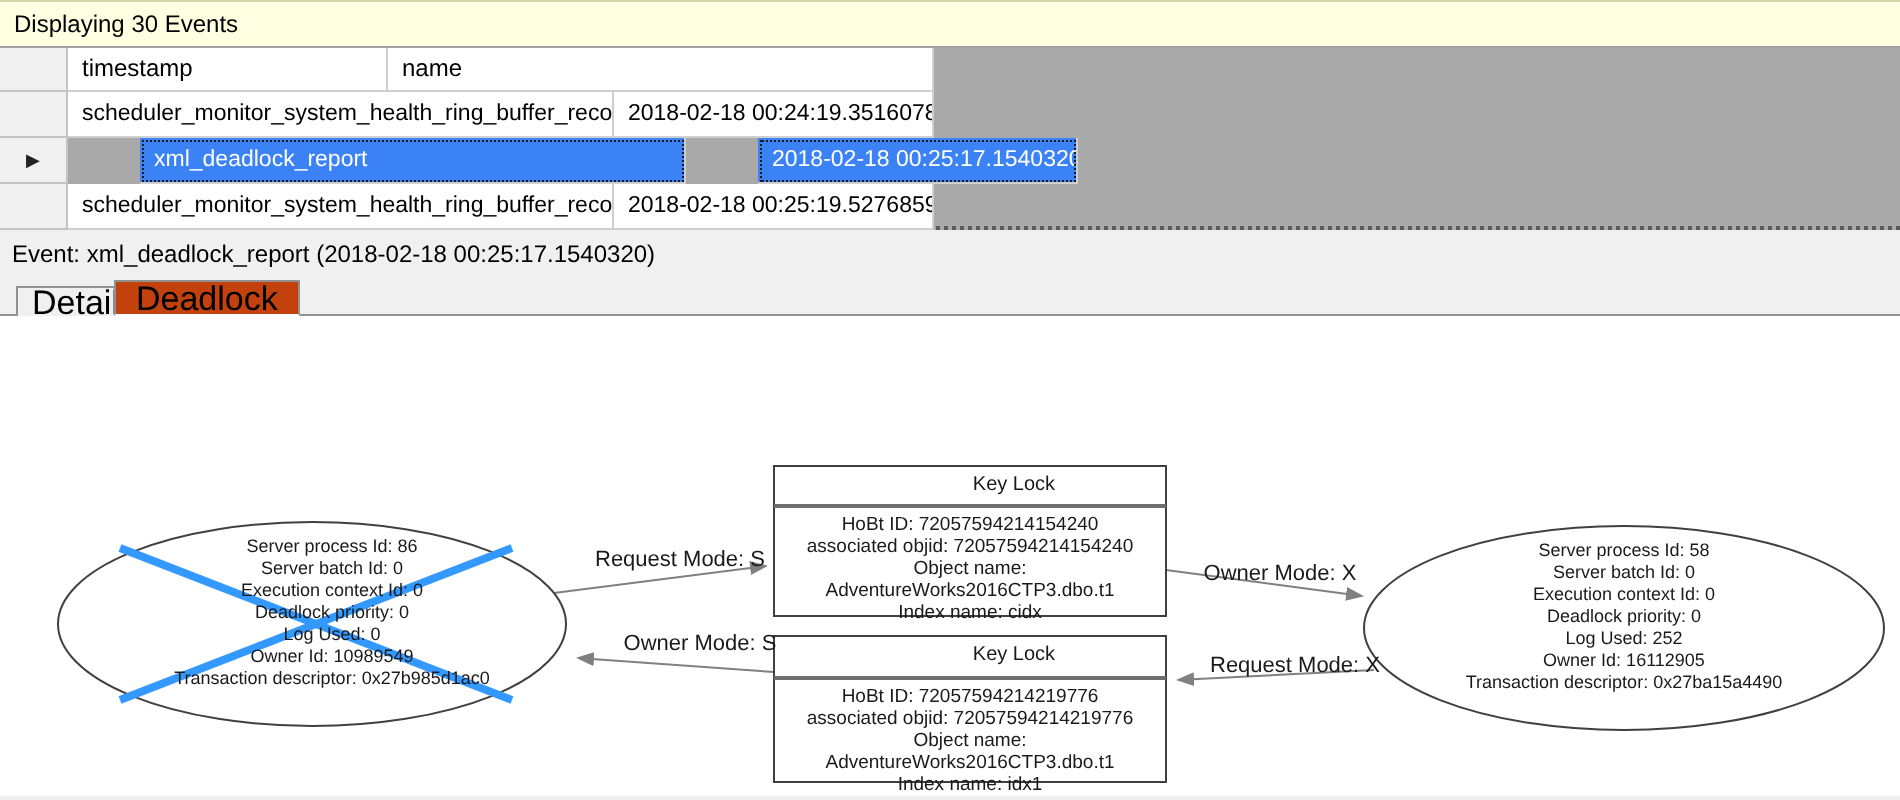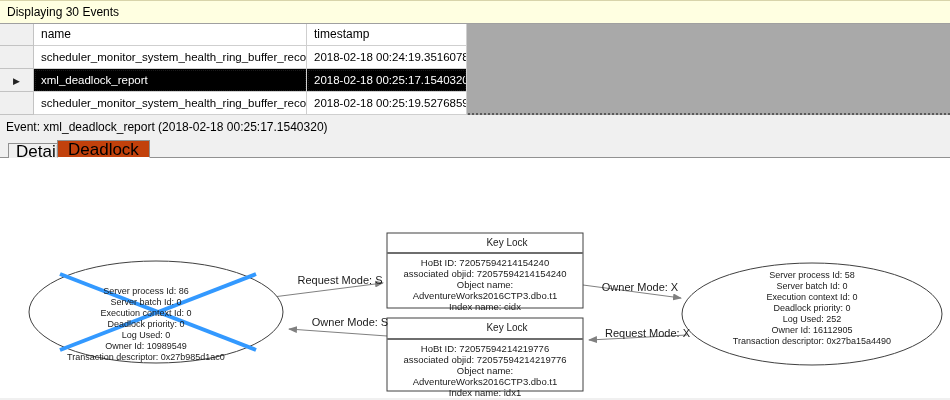--- a/index.html
+++ b/index.html
@@ -47,22 +47,22 @@
     padding:0;
     text-align:center;
   }
   .col-name { width:273px; min-width:273px; }
   .col-ts   { width:160px; min-width:160px; }
   .filler   { flex:1; background:transparent; border:none; }
   .header-row .cell { height:22px; line-height:21px; font-size:12px; }
   .data-row .cell { height:23px; line-height:22px; }
   .data-row.selected .col-name,
   .data-row.selected .col-ts {
-    background:#000000; color:#fff;
-    outline:1px dotted #1a1a1a; outline-offset:-2px;
+    background:#3b82f6; color:#fff;
+    outline:1px dotted #1a1a1a; outline-offset:-2px;margin-left:36px;
   }
   .row-indicator { font-size:9px; color:#222; line-height:23px; }
 
   
   .event-bar {
     height:25px; font-size:12px; line-height:24px; padding-left:6px;
     background:#F0F0F0;
   }
   .tabstrip { position:relative; height:18px; background:#F0F0F0; }
   .tabline { position:absolute; left:0; right:0; bottom:0; height:0; border-bottom:1px solid #919191; }
@@ -95,22 +95,22 @@
   .edge-label { font-size:11px; color:#1a1a1a; }
 </style>
 </head>
 <body>
 
 <div class="info-bar">Displaying 30 Events</div>
 
 <div class="grid">
   <div class="grid-row header-row">
     <div class="cell rowhead"></div>
+    <div class="cell col-ts">timestamp</div>
     <div class="cell col-name">name</div>
-    <div class="cell col-ts">timestamp</div>
     <div class="cell filler"></div>
   </div>
 
   <div class="grid-row data-row">
     <div class="cell rowhead"></div>
     <div class="cell col-name">scheduler_monitor_system_health_ring_buffer_recorded</div>
     <div class="cell col-ts">2018-02-18 00:24:19.3516078</div>
     <div class="cell filler"></div>
   </div>
 
@@ -167,21 +167,21 @@
       <rect x="387" y="75" width="196" height="75" fill="#fff" stroke="#404040" stroke-width="1"></rect>
       <line x1="387" y1="95" x2="583" y2="95" stroke="#6e6e6e" stroke-width="2"></line>
     </g>
 
     <g>
       <rect x="387" y="160" width="196" height="73" fill="#fff" stroke="#404040" stroke-width="1"></rect>
       <line x1="387" y1="181" x2="583" y2="181" stroke="#6e6e6e" stroke-width="2"></line>
     </g>
   </svg>
 
-  <div class="gtext" style="left:20px; top:110px; width:252px;margin-top:18px;">
+  <div class="gtext" style="left:40px; top:110px; width:252px;">
     <div>Server process Id: 86</div>
     <div>Server batch Id: 0</div>
     <div>Execution context Id: 0</div>
     <div>Deadlock priority: 0</div>
     <div>Log Used: 0</div>
     <div>Owner Id: 10989549</div>
     <div>Transaction descriptor: 0x27b985d1ac0</div>
   </div>
 
   <div class="gtext" style="left:684px; top:112px; width:256px;">

